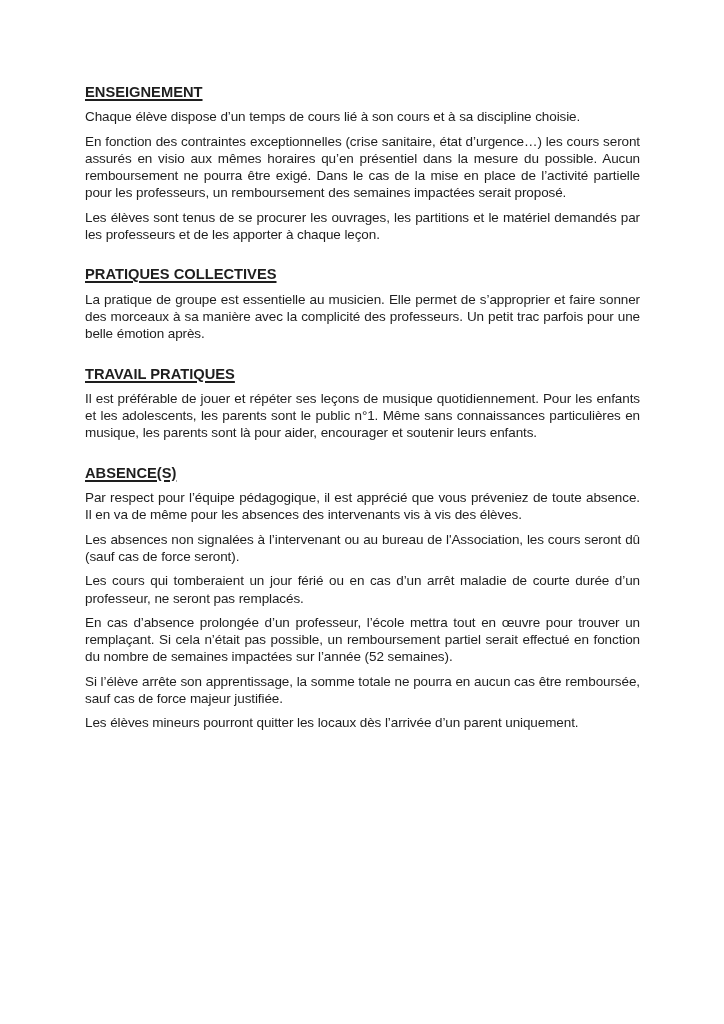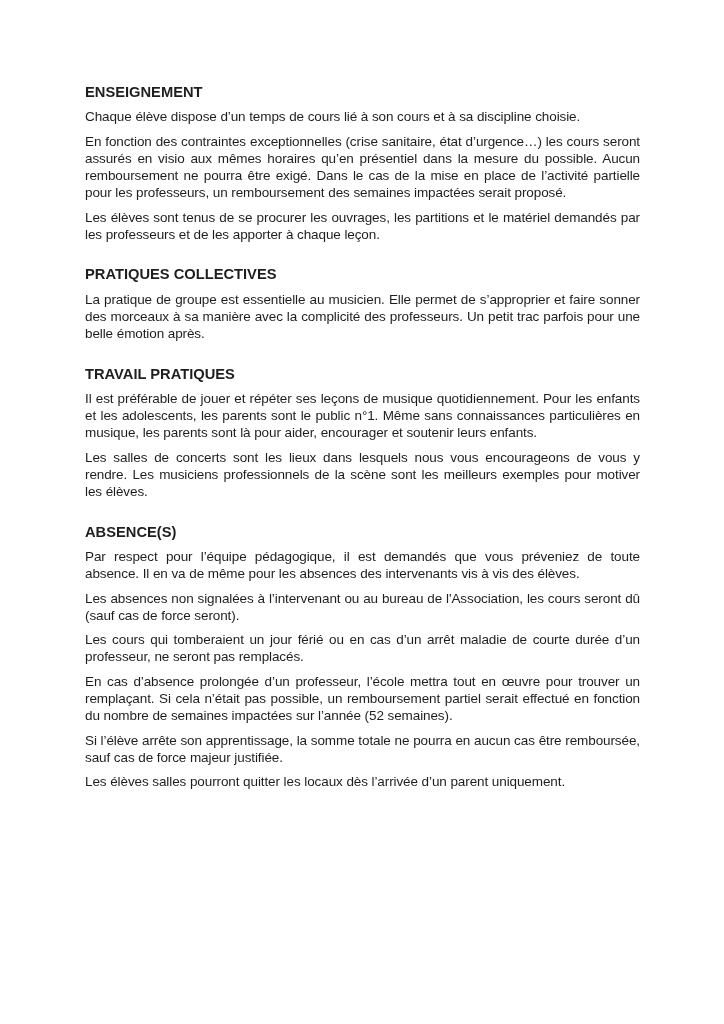--- a/index.html
+++ b/index.html
@@ -21,20 +21,21 @@
     font-family: "Liberation Sans", sans-serif;
     font-size: 13.5px;
     line-height: 17.3px;
     color: #1e1e1e;
     letter-spacing: -0.1px;
   }
   .doc-section .heading {
     font-size: 14.7px;
     line-height: 17.3px;
     font-weight: bold;
+    text-decoration: underline;
     text-decoration-thickness: 1.5px;
     text-underline-offset: 2px;
     margin: 23px 0 7px 0;
     letter-spacing: 0;
   }
   .doc-section:first-child .heading {
     margin-top: 0;
   }
   .para {
     margin: 0 0 7px 0;
@@ -53,25 +54,24 @@
         <p class="para">En fonction des contraintes exceptionnelles (crise sanitaire, état d’urgence…) les cours seront assurés en visio aux mêmes horaires qu’en présentiel dans la mesure du possible. Aucun remboursement ne pourra être exigé. Dans le cas de la mise en place de l’activité partielle pour les professeurs, un remboursement des semaines impactées serait proposé.</p>
         <p class="para">Les élèves sont tenus de se procurer les ouvrages, les partitions et le matériel demandés par les professeurs et de les apporter à chaque leçon.</p>
       </section>
       <section class="doc-section">
         <h2 class="heading">PRATIQUES COLLECTIVES</h2>
         <p class="para">La pratique de groupe est essentielle au musicien. Elle permet de s’approprier et faire sonner des morceaux à sa manière avec la complicité des professeurs. Un petit trac parfois pour une belle émotion après.</p>
       </section>
       <section class="doc-section">
         <h2 class="heading">TRAVAIL PRATIQUES</h2>
         <p class="para">Il est préférable de jouer et répéter ses leçons de musique quotidiennement. Pour les enfants et les adolescents, les parents sont le public n°1. Même sans connaissances particulières en musique, les parents sont là pour aider, encourager et soutenir leurs enfants.</p>
-        <p class="para">Les salles de concerts sont les lieux dans lesquels nous vous encourageons de vous y rendre. Les musiciens professionnels de la scène sont les meilleurs exemples pour motiver les élèves.</p>
       </section>
       <section class="doc-section">
         <h2 class="heading">ABSENCE(S)</h2>
-        <p class="para">Par respect pour l’équipe pédagogique, il est demandés que vous préveniez de toute absence. Il en va de même pour les absences des intervenants vis à vis des élèves.</p>
+        <p class="para">Par respect pour l’équipe pédagogique, il est apprécié que vous préveniez de toute absence. Il en va de même pour les absences des intervenants vis à vis des élèves.</p>
         <p class="para">Les absences non signalées à l’intervenant ou au bureau de l'Association, les cours seront dû (sauf cas de force seront).</p>
         <p class="para">Les cours qui tomberaient un jour férié ou en cas d’un arrêt maladie de courte durée d’un professeur, ne seront pas remplacés.</p>
         <p class="para">En cas d’absence prolongée d’un professeur, l’école mettra tout en œuvre pour trouver un remplaçant. Si cela n’était pas possible, un remboursement partiel serait effectué en fonction du nombre de semaines impactées sur l’année (52 semaines).</p>
         <p class="para">Si l’élève arrête son apprentissage, la somme totale ne pourra en aucun cas être remboursée, sauf cas de force majeur justifiée.</p>
-        <p class="para">Les élèves salles pourront quitter les locaux dès l’arrivée d’un parent uniquement.</p>
+        <p class="para">Les élèves mineurs pourront quitter les locaux dès l’arrivée d’un parent uniquement.</p>
       </section>
     </div>
 </main>
 
 </body></html>

